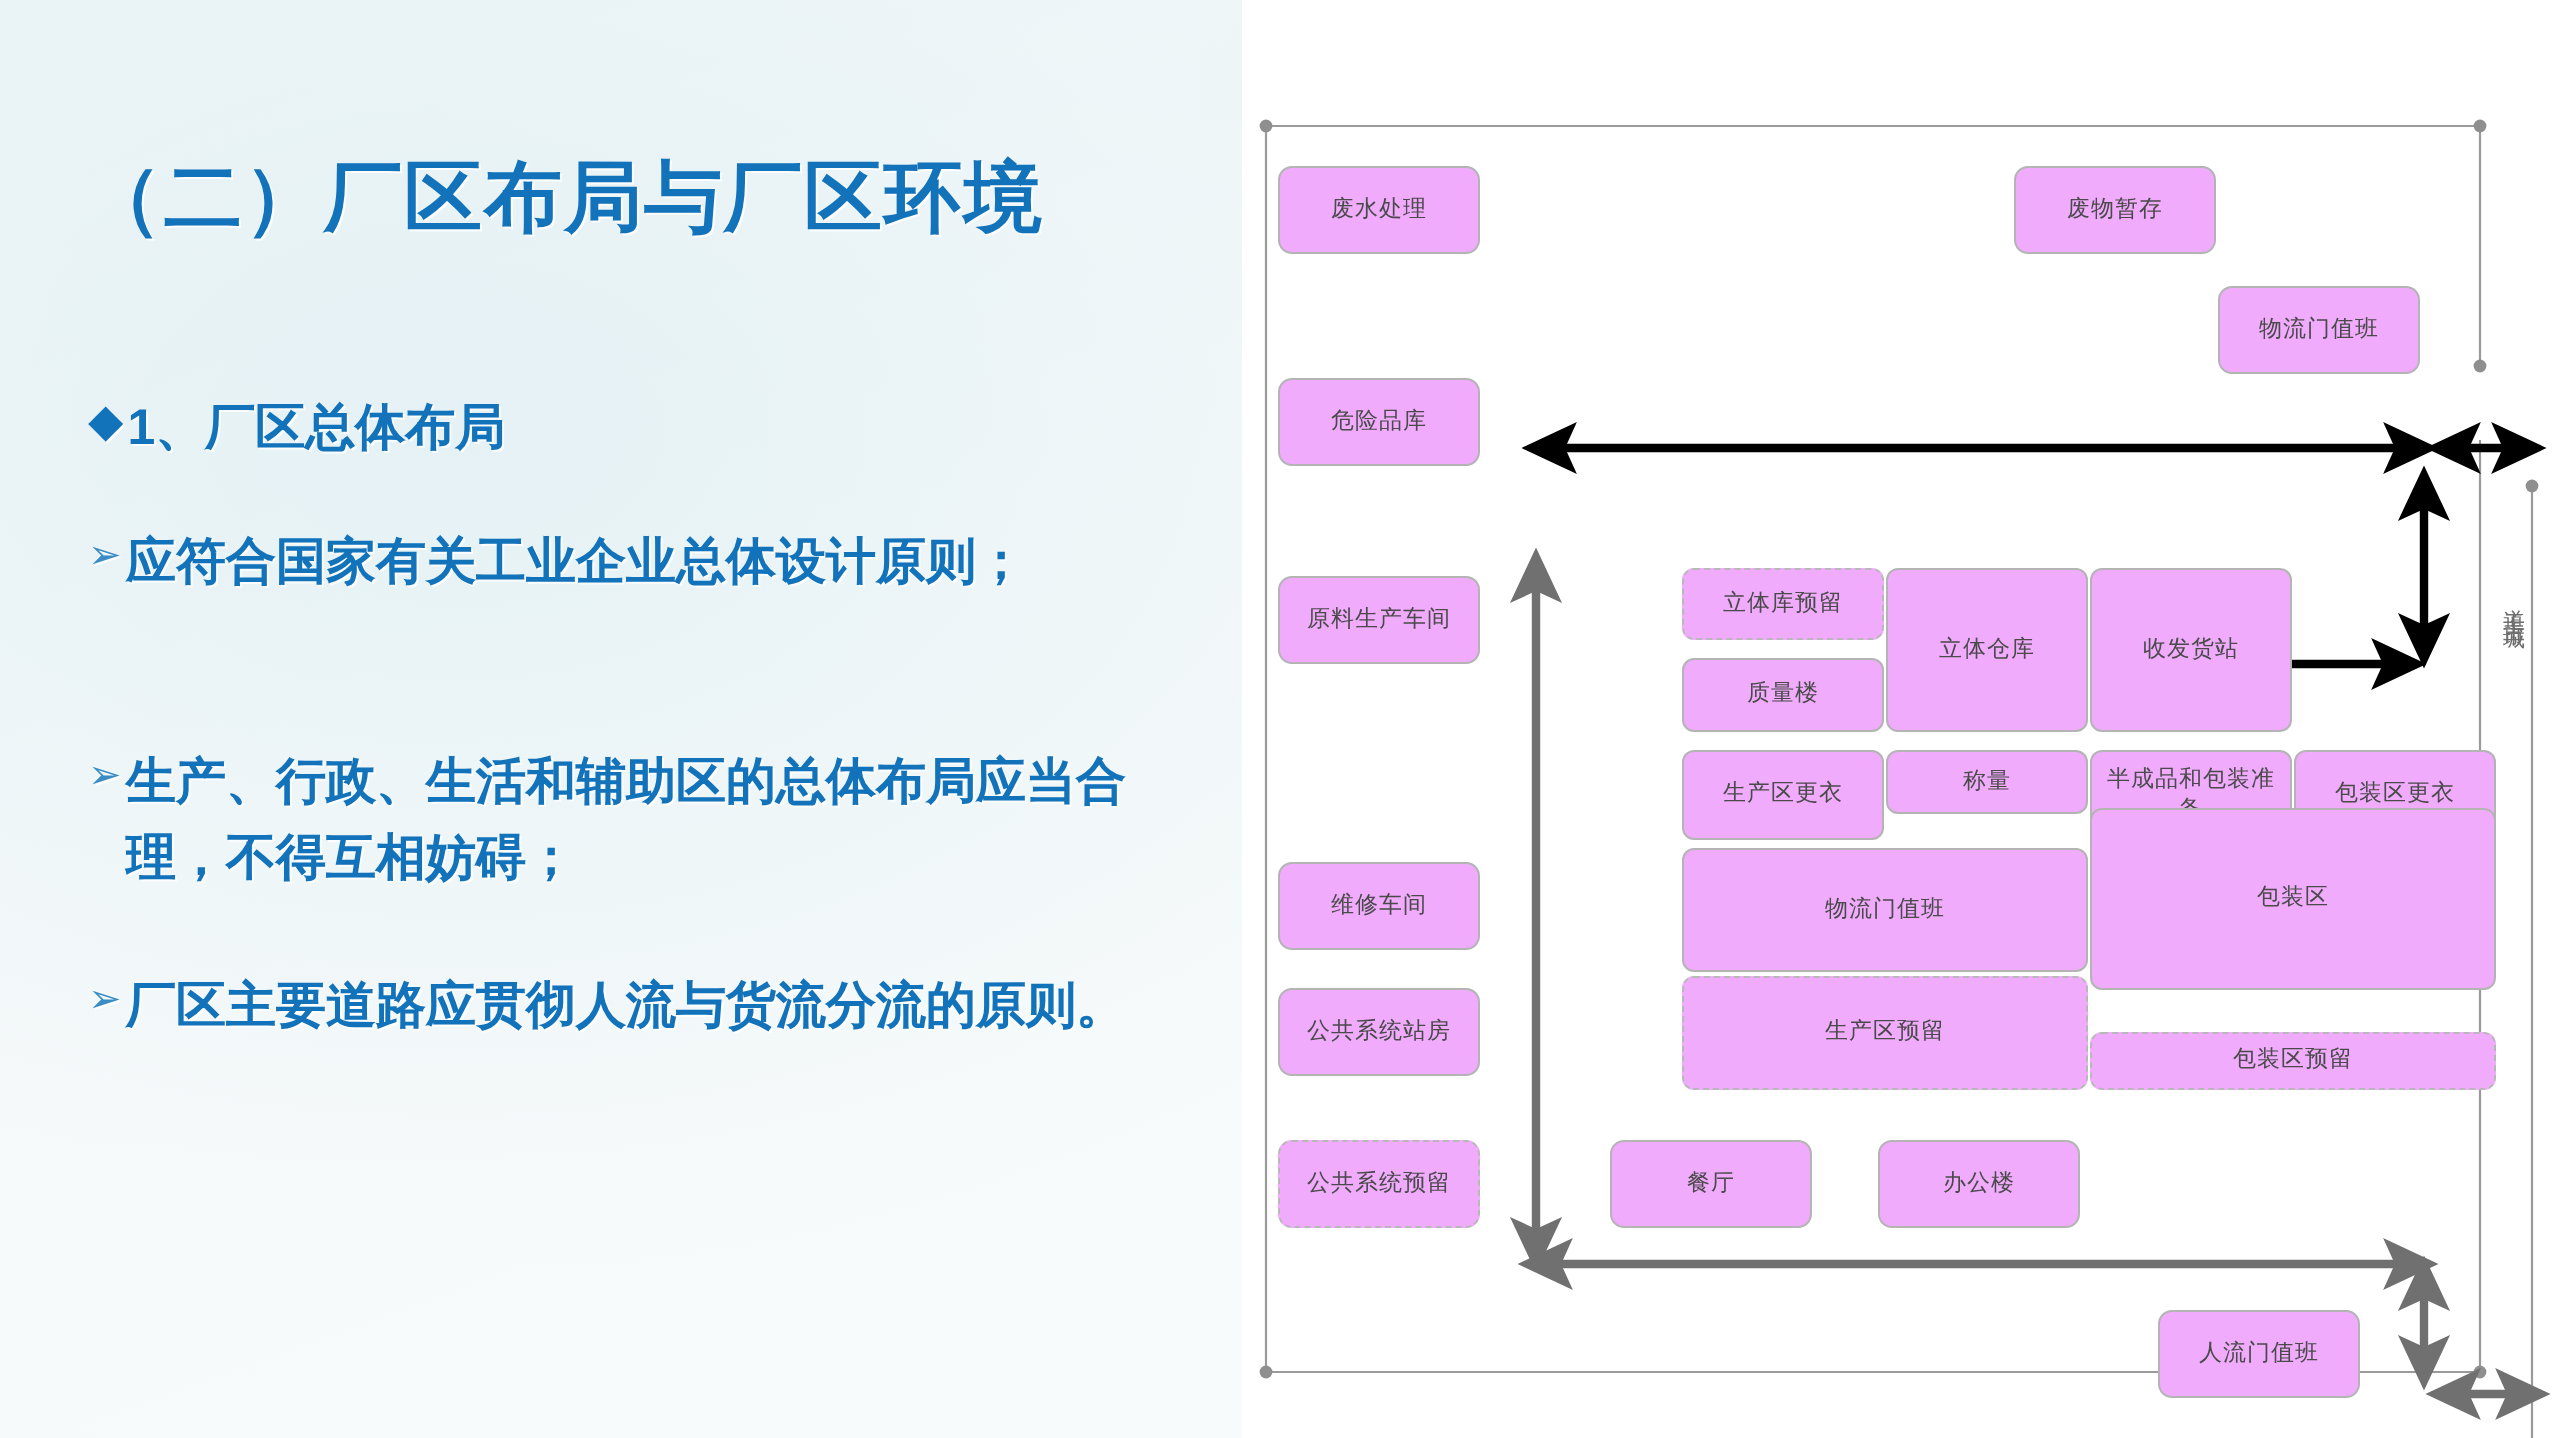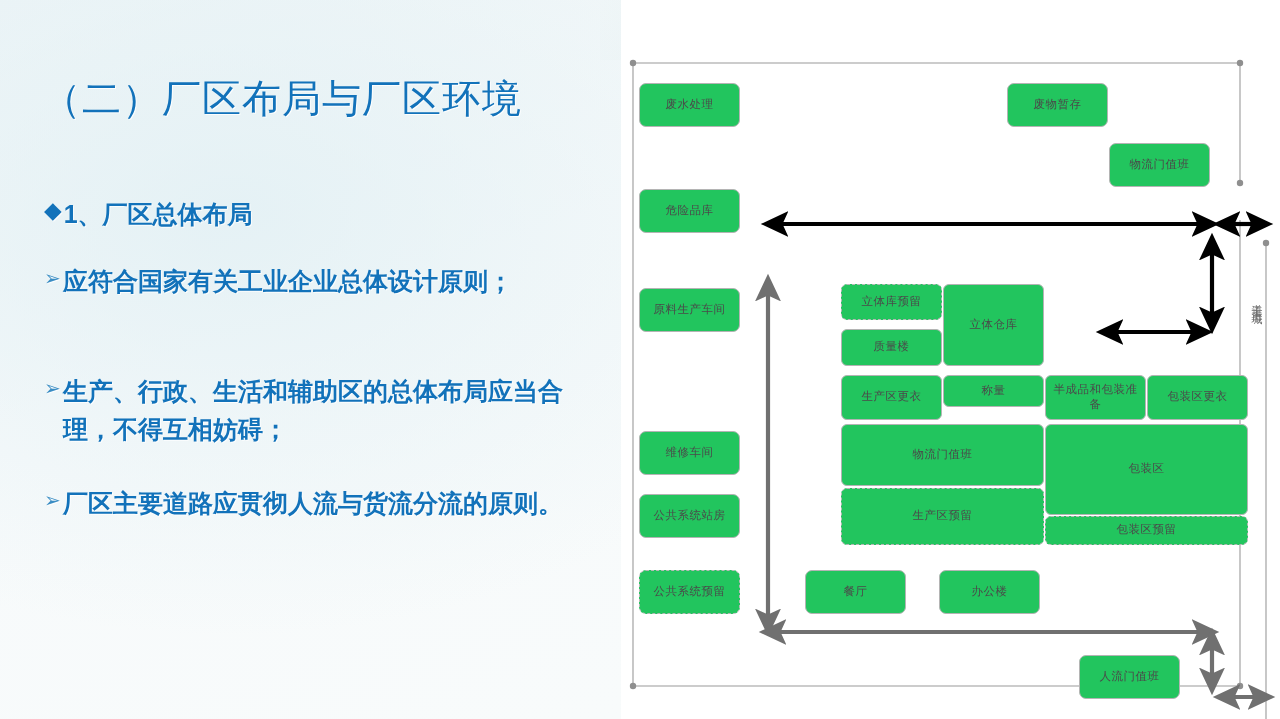--- a/index.html
+++ b/index.html
@@ -21,21 +21,21 @@
   #bg-wash-soft{
     position:absolute;left:0;top:0;width:1280px;height:719px;
     background:radial-gradient(ellipse 900px 600px at 18% 30%, rgba(226,240,244,.85) 0%, rgba(246,250,251,0) 70%);
     pointer-events:none;
   }
 
   
   #left-pane{position:absolute;left:0;top:0;width:620px;height:719px;}
   #slide-title{
     position:absolute;left:42px;top:72px;width:560px;
-    font-size:39px;font-weight:normal;color:#1272ba;letter-spacing:1px;
+    font-size:39px;font-weight:bold;color:#1272ba;letter-spacing:1px;
     text-shadow:1px 1px 0 rgba(255,255,255,.85);
     white-space:nowrap;
   }
   .bullet-lvl1{
     position:absolute;left:44px;width:540px;
     font-size:25px;font-weight:bold;color:#1272ba;
     text-shadow:1px 1px 0 rgba(255,255,255,.8);
     display:flex;align-items:flex-start;
   }
   .bullet-lvl1 .marker{flex:0 0 auto;margin-right:2px;font-size:23px;line-height:1.25;}
@@ -53,24 +53,24 @@
 
   
   #diagram-pane{
     position:absolute;left:621px;top:0;width:659px;height:719px;
     background:#ffffff;
   }
   #diagram-svg{position:absolute;left:0;top:0;}
 
   .node{
     position:absolute;box-sizing:border-box;
-    border:1px solid #b4b4b4;border-radius:7px;background:#22c55e;
+    border:1px solid #b4b4b4;border-radius:7px;background:#f0abfc;
     display:flex;align-items:center;justify-content:center;
     text-align:center;
-    font-family:Liberation Mono, monospace;
+    font-family:Liberation Sans, sans-serif;
     font-size:11.5px;color:#4a4a4a;line-height:1.25;
     letter-spacing:.5px;
   }
   .node.dashed{border-style:dashed;border-color:#b8b8b8;}
   .node.tight{border-radius:6px;margin-left:37px;}
   .vlabel{
     position:absolute;
     font-family:"DejaVu Serif","Liberation Serif",serif;
     font-size:11px;color:#6e6e6e;letter-spacing:2px;
     writing-mode:vertical-rl;text-orientation:upright;
@@ -190,38 +190,41 @@
 
   <div class="node dashed tight" style="left:183px;top:284px;width:101px;height:36px;">
     <span>立体库预留</span>
   </div>
   <div class="node tight" style="left:183px;top:329px;width:101px;height:37px;">
     <span>质量楼</span>
   </div>
   <div class="node tight" style="left:285px;top:284px;width:101px;height:82px;">
     <span>立体仓库</span>
   </div>
+  <div class="node tight" style="left:387px;top:284px;width:101px;height:82px;">
+    <span>收发货站</span>
+  </div>
 
   <div class="node tight" style="left:183px;top:375px;width:101px;height:45px;">
     <span>生产区更衣</span>
   </div>
   <div class="node tight" style="left:285px;top:375px;width:101px;height:32px;">
     <span>称量</span>
   </div>
   <div class="node tight" style="left:387px;top:375px;width:101px;height:45px;padding:0 6px;">
     <span>半成品和包装准备</span>
   </div>
   <div class="node tight" style="left:489px;top:375px;width:101px;height:45px;">
     <span>包装区更衣</span>
   </div>
 
   <div class="node tight" style="left:183px;top:424px;width:203px;height:62px;">
     <span>物流门值班</span>
   </div>
-  <div class="node tight" style="left:387px;top:424px;width:203px;height:91px;">
+  <div class="node tight" style="left:387px;top:404px;width:203px;height:91px;">
     <span>包装区</span>
   </div>
   <div class="node dashed tight" style="left:183px;top:488px;width:203px;height:57px;">
     <span>生产区预留</span>
   </div>
   <div class="node dashed tight" style="left:387px;top:516px;width:203px;height:29px;">
     <span>包装区预留</span>
   </div>
 
   <div class="node" style="left:184px;top:570px;width:101px;height:44px;">

